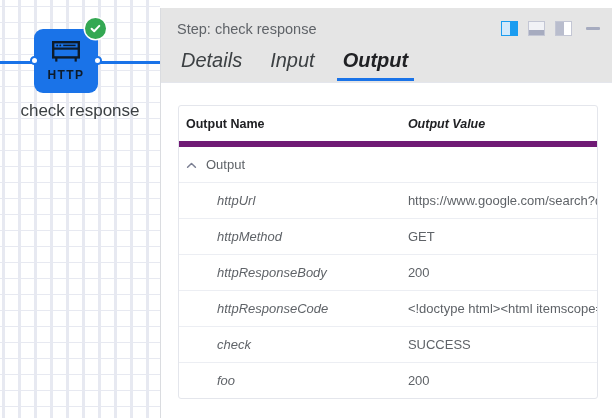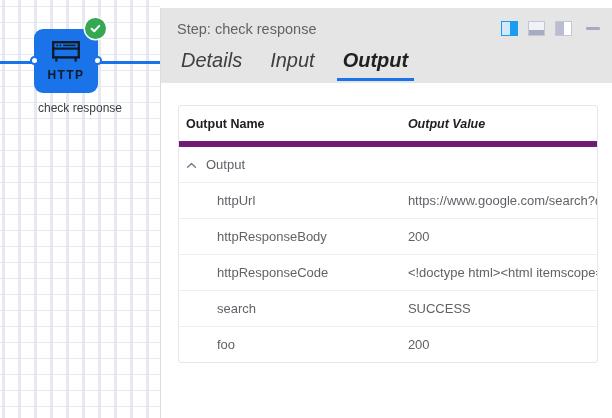--- a/index.html
+++ b/index.html
@@ -114,21 +114,21 @@
     justify-content: center;
     box-shadow: 0 0 0 1.5px #ffffff;
   }
 
   .node-label {
     position: absolute;
     left: 0;
     top: 101px;
     width: 160px;
     text-align: center;
-    font-size: 12px;
+    font-size: 17px;
     color: #3c4043;
     z-index: 3;
     white-space: nowrap;
   }
 
   
   #panel {
     position: relative;
     flex: 1 1 auto;
     height: 418px;
@@ -326,20 +326,21 @@
     height: 11px;
     flex: 0 0 11px;
   }
   .group-label {
     font-size: 13px;
     color: #5f6368;
   }
   tr.data-row > td.d-name {
     padding-left: 38px;
     color: #5f6368;
+    font-style: italic;
   }
   tr.data-row > td.d-value {
     color: #5f6368;
   }
   tr.last-row > td { border-bottom: none; }
 
   .val-clip {
     display: block;
     overflow: hidden;
     text-overflow: clip;
@@ -427,33 +428,39 @@
               <td></td>
             </tr>
 
             <tr class="data-row">
               <td class="d-name">httpUrl</td>
               <td class="d-value">
                 <span class="val-clip">https://www.google.com/search?q=</span>
               </td>
             </tr>
             <tr class="data-row">
+              <td class="d-name">httpMethod</td>
+              <td class="d-value">
+                <span class="val-clip">GET</span>
+              </td>
+            </tr>
+            <tr class="data-row">
               <td class="d-name">httpResponseBody</td>
               <td class="d-value">
                 <span class="val-clip">200</span>
               </td>
             </tr>
             <tr class="data-row">
               <td class="d-name">httpResponseCode</td>
               <td class="d-value">
                 <span class="val-clip">&lt;!doctype html&gt;&lt;html itemscope='</span>
               </td>
             </tr>
             <tr class="data-row">
-              <td class="d-name">search</td>
+              <td class="d-name">check</td>
               <td class="d-value">
                 <span class="val-clip">SUCCESS</span>
               </td>
             </tr>
 
 
             <tr class="data-row last-row">
               <td class="d-name">foo</td>
               <td class="d-value">
                 <span class="val-clip">200</span>

